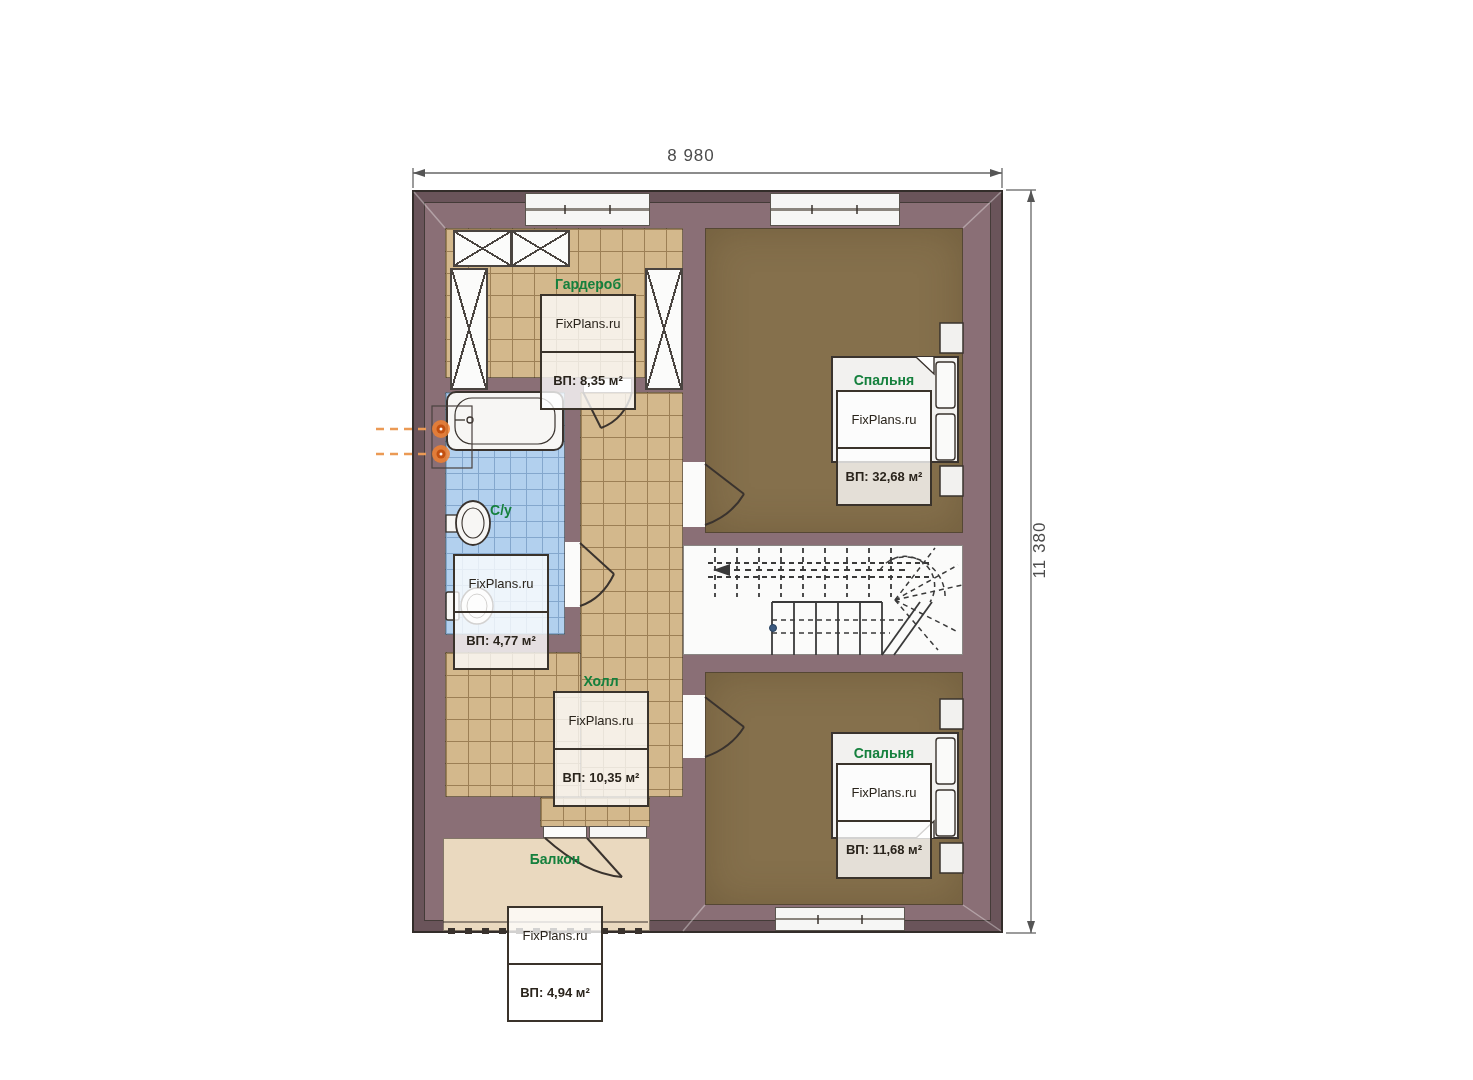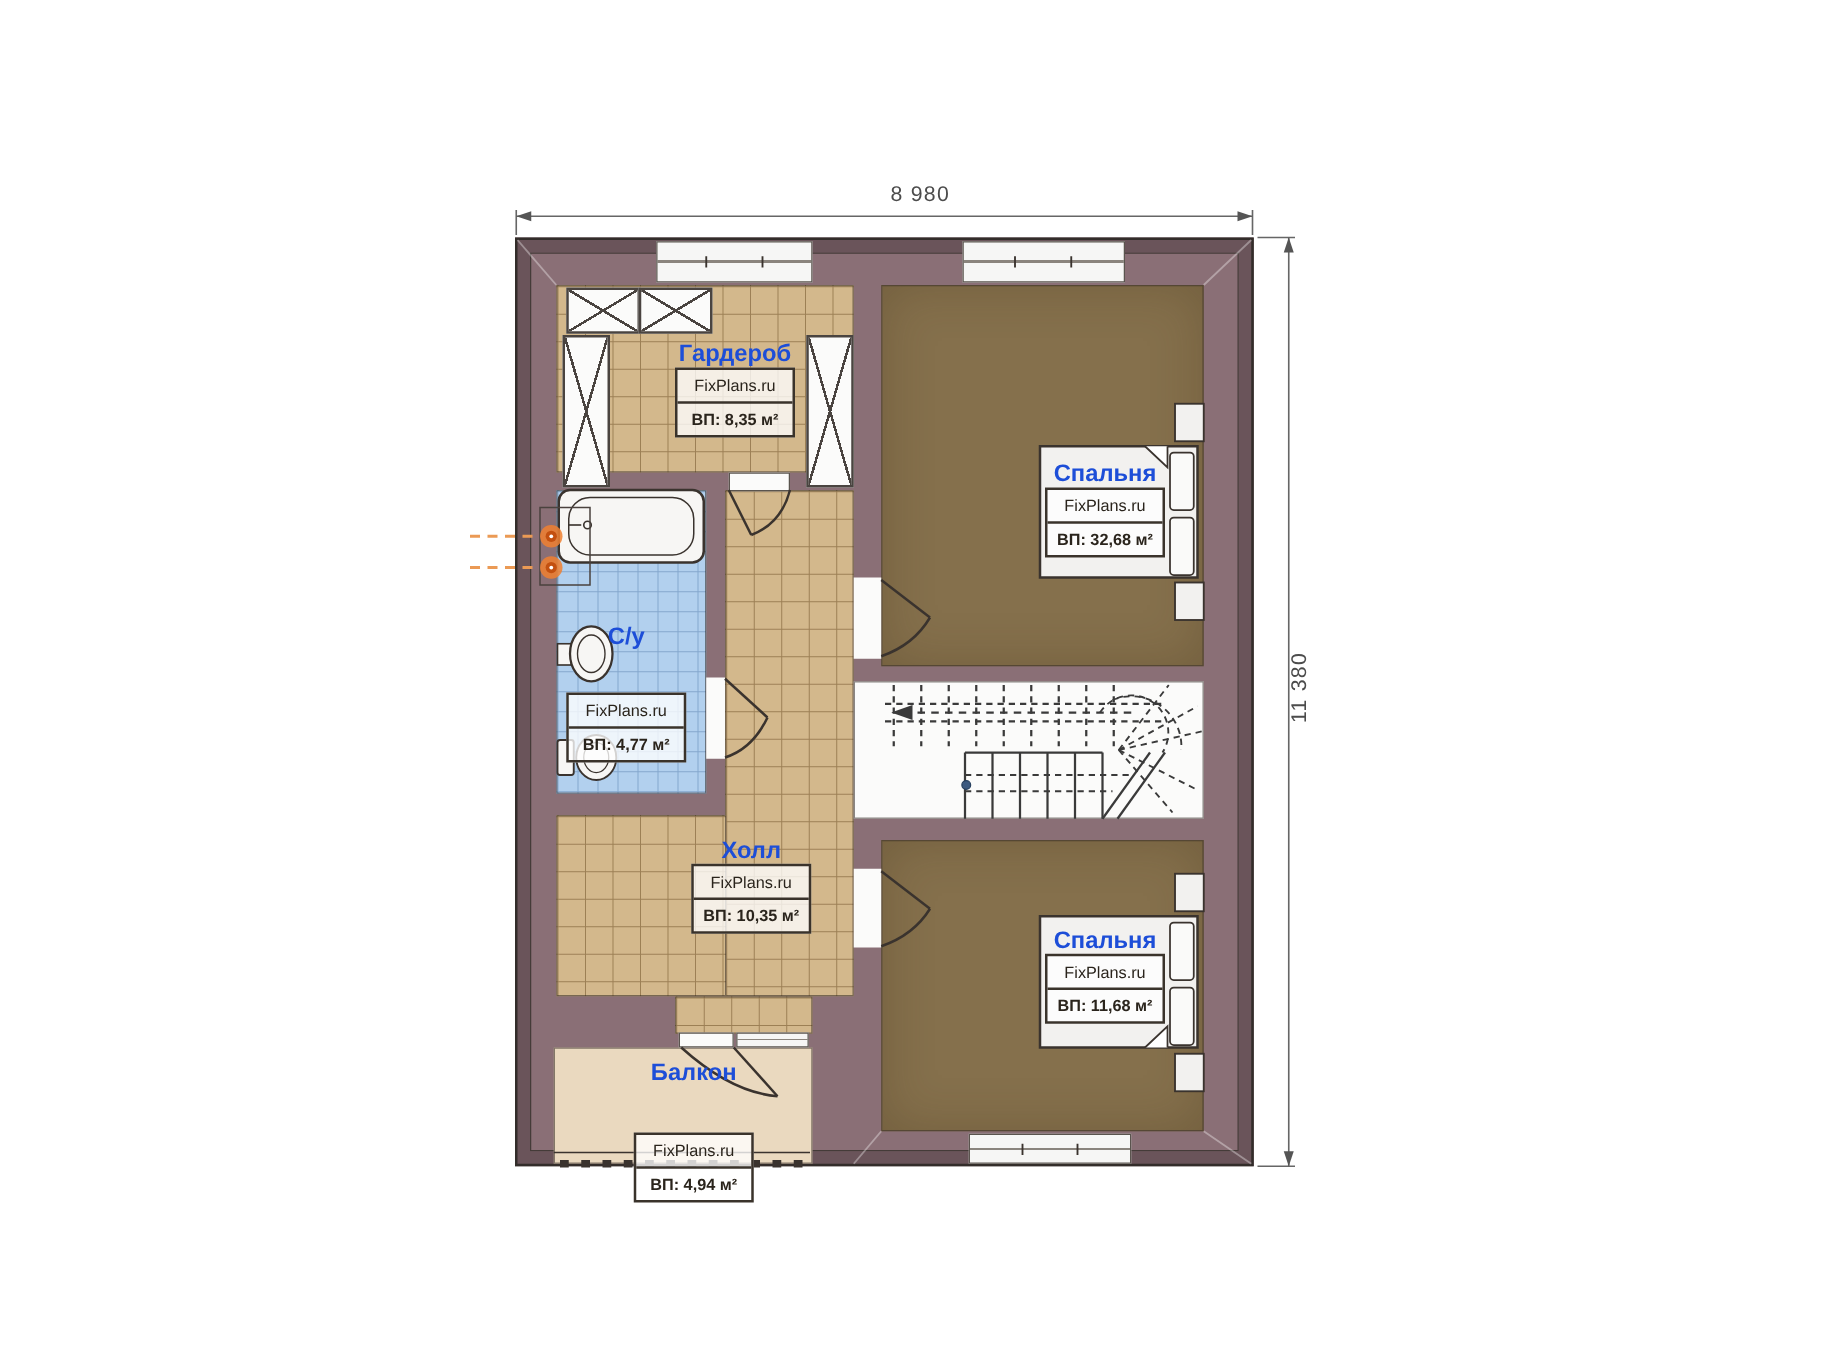--- a/index.html
+++ b/index.html
@@ -25,28 +25,28 @@
     background-image:linear-gradient(to bottom,transparent 46%,#8a847d 46%,#8a847d 54%,transparent 54%);}
   .opening{background:#fbfbfa;z-index:8;}
   .threshold{background:#fbfbfa;border:1px solid #5a544e;z-index:8;}
   
   .closet{z-index:10;border:2px solid #4a4440;background:
     linear-gradient(to top right,transparent calc(50% - 1px),#4a4440 calc(50% - 1px),#4a4440 calc(50% + 1px),transparent calc(50% + 1px)),
     linear-gradient(to bottom right,transparent calc(50% - 1px),#4a4440 calc(50% - 1px),#4a4440 calc(50% + 1px),transparent calc(50% + 1px)),
     #fbfbfa;}
   
   .room-label{position:absolute;display:flex;flex-direction:column;align-items:center;gap:2px;z-index:30;}
-  .room-name{font-weight:bold;font-size:19px;color:#1d4ed8;line-height:16px;}
+  .room-name{font-weight:bold;font-size:14px;color:#15803d;line-height:16px;}
   .label-box{background:rgba(255,255,255,.78);border:2px solid #3a332b;font-size:13px;color:#2a241c;
     text-align:center;min-width:92px;}
-  .label-box .row{padding:4px 7px;line-height:17px;white-space:nowrap;}
+  .label-box .row{padding:19px 7px;line-height:17px;white-space:nowrap;}
   .label-box .row + .row{border-top:2px solid #3a332b;font-weight:bold;}
   
   .dim-label{position:absolute;color:#4c4c4c;font-size:17px;z-index:40;letter-spacing:1px;}
-  .dim-top{left:660px;top:146px;width:100px;text-align:right;}
+  .dim-top{left:641px;top:146px;width:100px;text-align:center;}
   .dim-right{left:990px;top:540px;width:100px;text-align:center;transform:rotate(-90deg);transform-origin:center;}
   svg.overlay{position:absolute;left:0;top:0;z-index:20;pointer-events:none;}
 </style>
 </head>
 <body>
 
 <div id="canvas">
 
   <div class="dim-label dim-top">8 980</div>
   <div class="dim-label dim-right">11 380</div>

